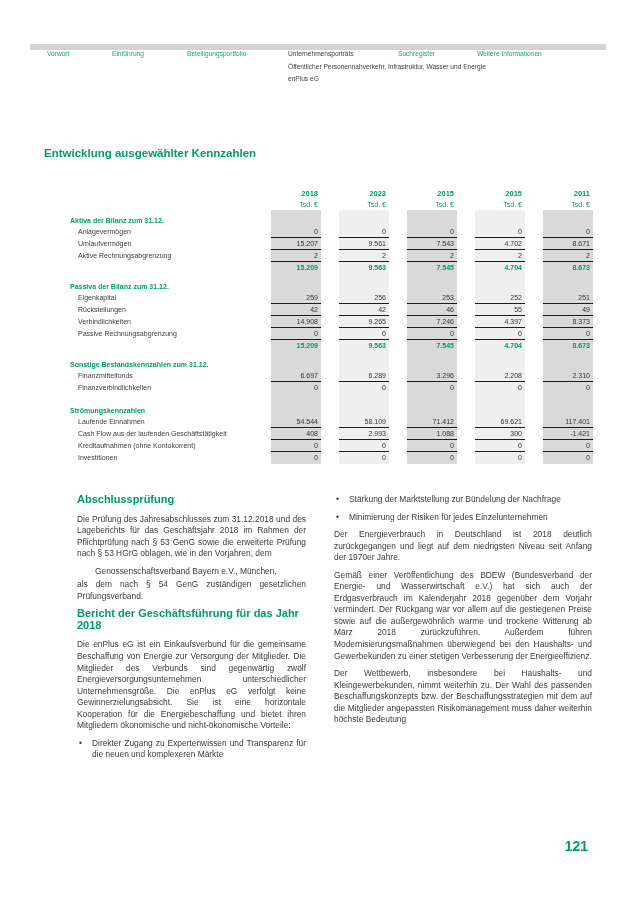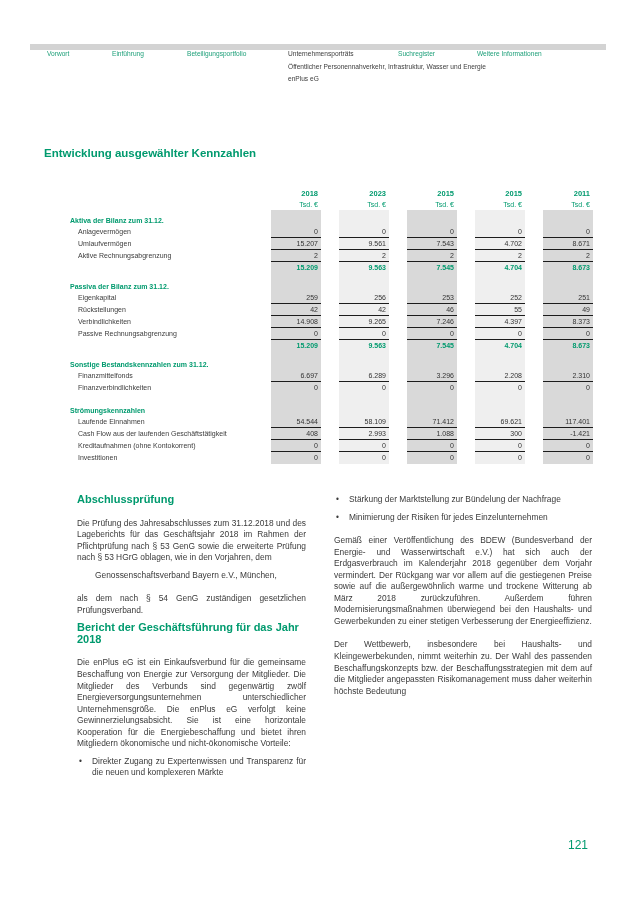--- a/index.html
+++ b/index.html
@@ -26,27 +26,27 @@
   .th .year{font-weight:700;font-size:7.5px;line-height:11px;color:#009a6e;}
   .th .unit{font-size:7px;line-height:11px;color:#009a6e;}
   .sec-heading{color:#009a6e;font-weight:700;padding-left:14px;}
   .row-label{padding-left:22px;color:#3c3c3c;}
   
   .colL{position:absolute;left:77px;top:494px;width:229px;}
   .colR{position:absolute;left:334px;top:494px;width:258px;}
   .colL,.colR{font-size:8.4px;line-height:11.55px;color:#3a3a3a;text-align:justify;}
   .colL h3,.colR h3{font-size:11px;font-weight:700;color:#009a6e;margin:0 0 8px 0;text-align:left;}
   .colL h3.mt,.colR h3.mt{margin-top:1px;}
-  .colL p,.colR p{margin:12px 0 6px 0;}
+  .colL p,.colR p{margin:0 0 6px 0;}
   p.indent{margin:0 0 2px 18px;text-align:left;}
   .bullet{display:flex;margin:0 0 6px 0;}
   .bullet .dot{width:15px;padding-left:2px;box-sizing:border-box;}
   .bullet .btxt{flex:1;}
   
-  .pagenum{position:absolute;right:48px;top:838px;font-size:12px;font-weight:400;color:#009a6e;}
+  .pagenum{position:absolute;right:48px;top:838px;font-size:14px;font-weight:700;color:#009a6e;}
 </style>
 </head>
 <body>
 
 <div class="page">
 
   <div class="navband"></div>
   <div class="nav">
       <span class="nav-item" style="left: 47px;">Vorwort</span>
       <span class="nav-item" style="left: 112px;">Einführung</span>
@@ -288,19 +288,20 @@
 
   <div class="colR">
     <div class="bullet">
       <span class="dot">•</span>
       <span class="btxt">Stärkung der Marktstellung zur Bündelung der Nachfrage</span>
     </div>
     <div class="bullet">
       <span class="dot">•</span>
       <span class="btxt">Minimierung der Risiken für jedes Einzelunternehmen</span>
     </div>
+    <p>Der Energieverbrauch in Deutschland ist 2018 deutlich zurückgegangen und liegt auf dem niedrigsten Niveau seit Anfang der 1970er Jahre.</p>
     <p>Gemäß einer Veröffentlichung des BDEW (Bundesverband der Energie- und Wasserwirtschaft e.V.) hat sich auch der Erdgasverbrauch im Kalenderjahr 2018 gegenüber dem Vorjahr vermindert. Der Rückgang war vor allem auf die gestiegenen Preise sowie auf die außergewöhnlich warme und trockene Witterung ab März 2018 zurückzuführen. Außerdem führen Modernisierungsmaßnahmen überwiegend bei den Haushalts- und Gewerbekunden zu einer stetigen Verbesserung der Energieeffizienz.</p>
     <p>Der Wettbewerb, insbesondere bei Haushalts- und Kleingewerbekunden, nimmt weiterhin zu. Der Wahl des passenden Beschaffungskonzepts bzw. der Beschaffungsstrategien mit dem auf die Mitglieder angepassten Risikomanagement muss daher weiterhin höchste Bedeutung</p>
   </div>
 
   <div class="pagenum">121</div>
 
 </div>
 
 </body></html>

